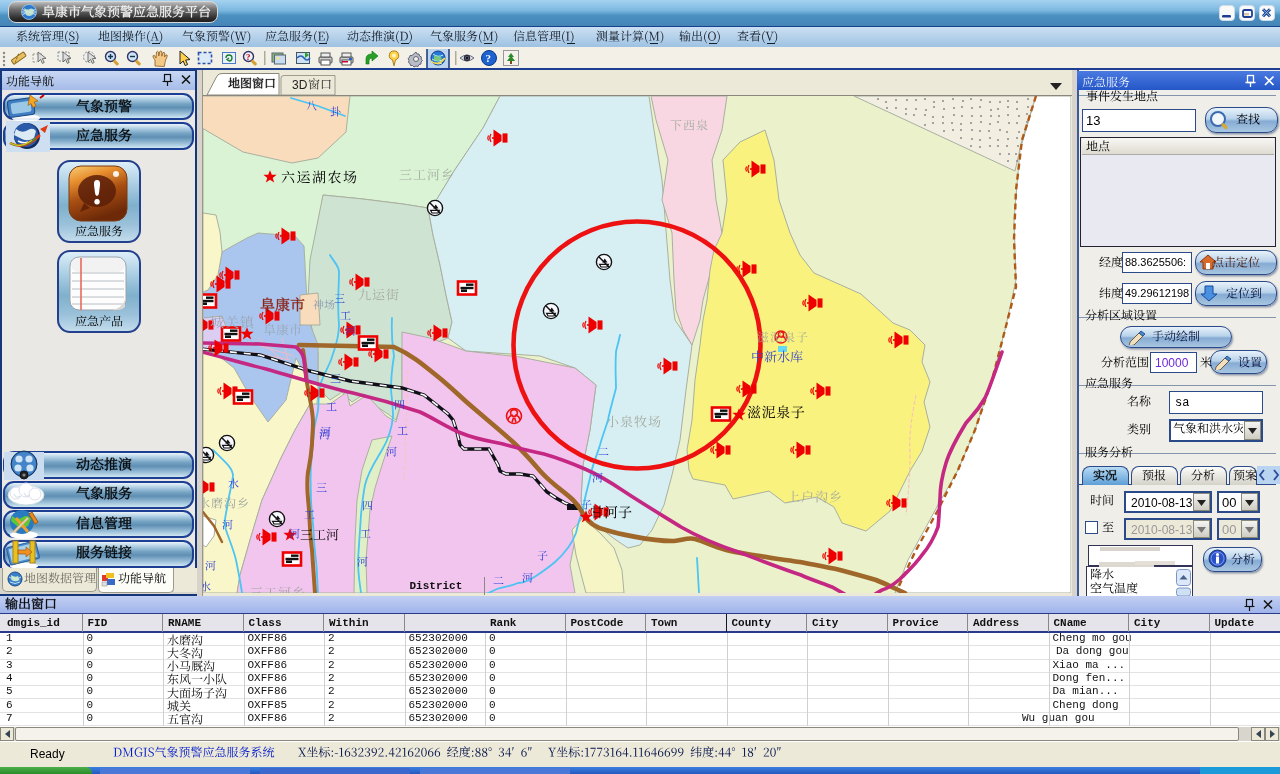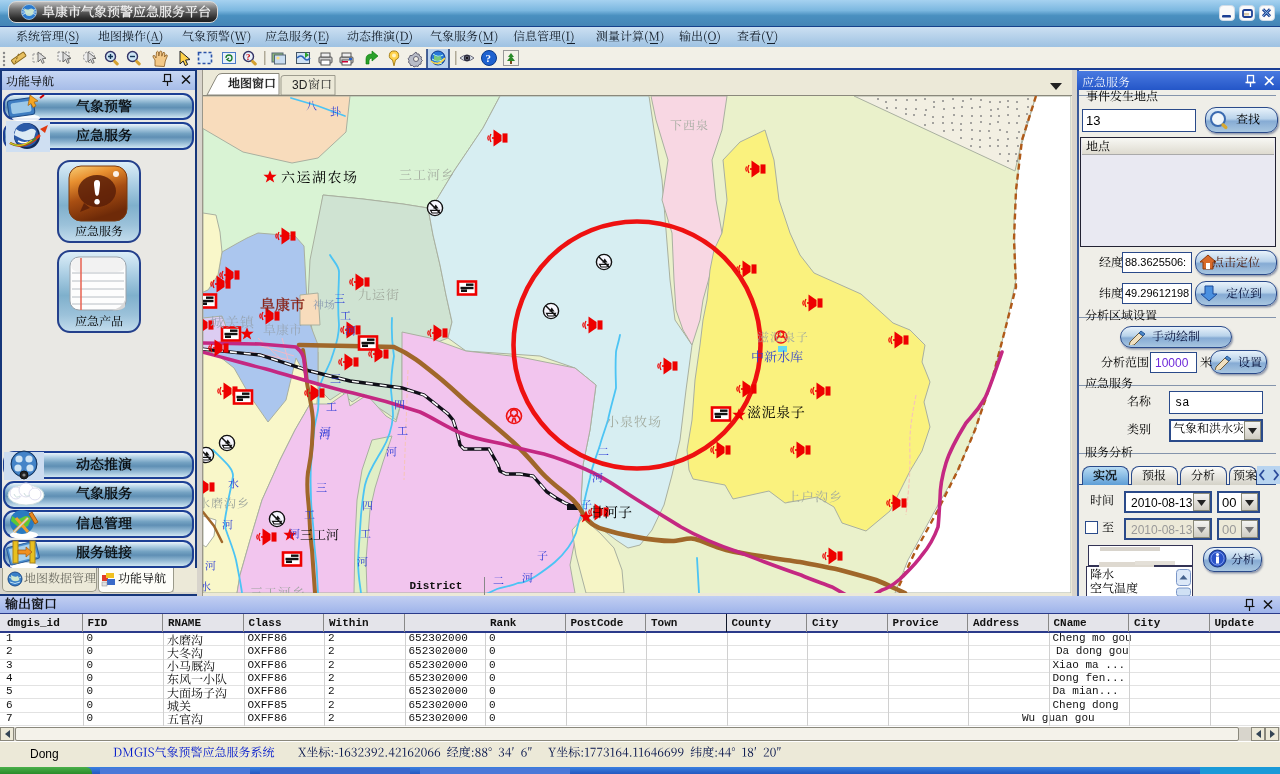--- a/index.html
+++ b/index.html
@@ -1168,21 +1168,21 @@
       <use href="#g117" x="1000"></use>
     </g>
   </svg>
 <svg style="position:absolute;left:167px;top:713.3px;overflow:visible" width="36" height="15">
     <g fill="#111" transform="translate(0,10.56) scale(0.012,-0.012)">
       <use href="#g118" x="0"></use>
       <use href="#g119" x="1000"></use>
       <use href="#g103" x="2000"></use>
     </g>
   </svg>
-<div class="abs" style="left:30px;top:747px;font:12px 'Liberation Sans';color:#000">Dong</div>
+<div class="abs" style="left:30px;top:747px;font:12px 'Liberation Sans';color:#000">Ready</div>
 <svg style="position:absolute;left:113px;top:746px;overflow:visible" width="161" height="15">
     <g fill="#0018cc" transform="translate(0,10.56) scale(0.012,-0.012)">
       <use href="#g31" x="0"></use>
       <use href="#g32" x="770"></use>
       <use href="#g120" x="1745"></use>
       <use href="#g35" x="2486"></use>
       <use href="#g18" x="2891"></use>
       <use href="#g3" x="3458"></use>
       <use href="#g4" x="4458"></use>
       <use href="#g5" x="5458"></use>

